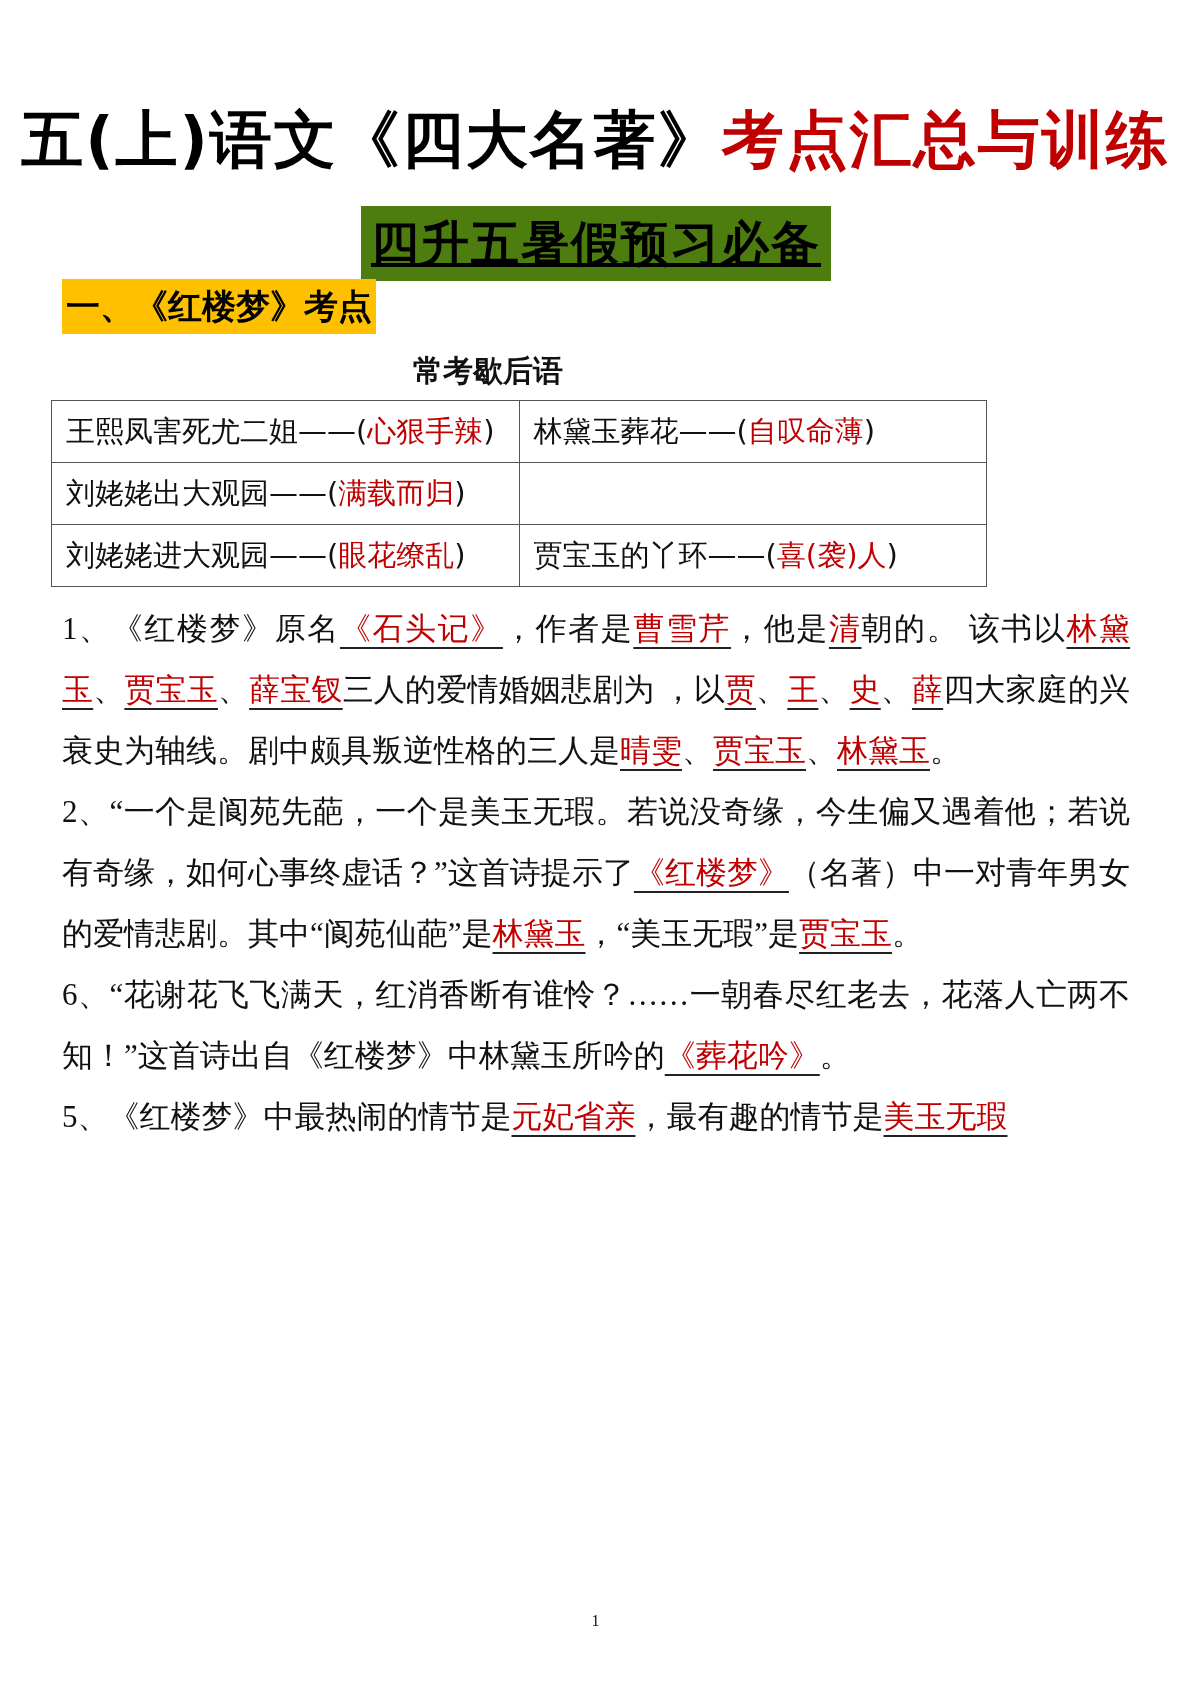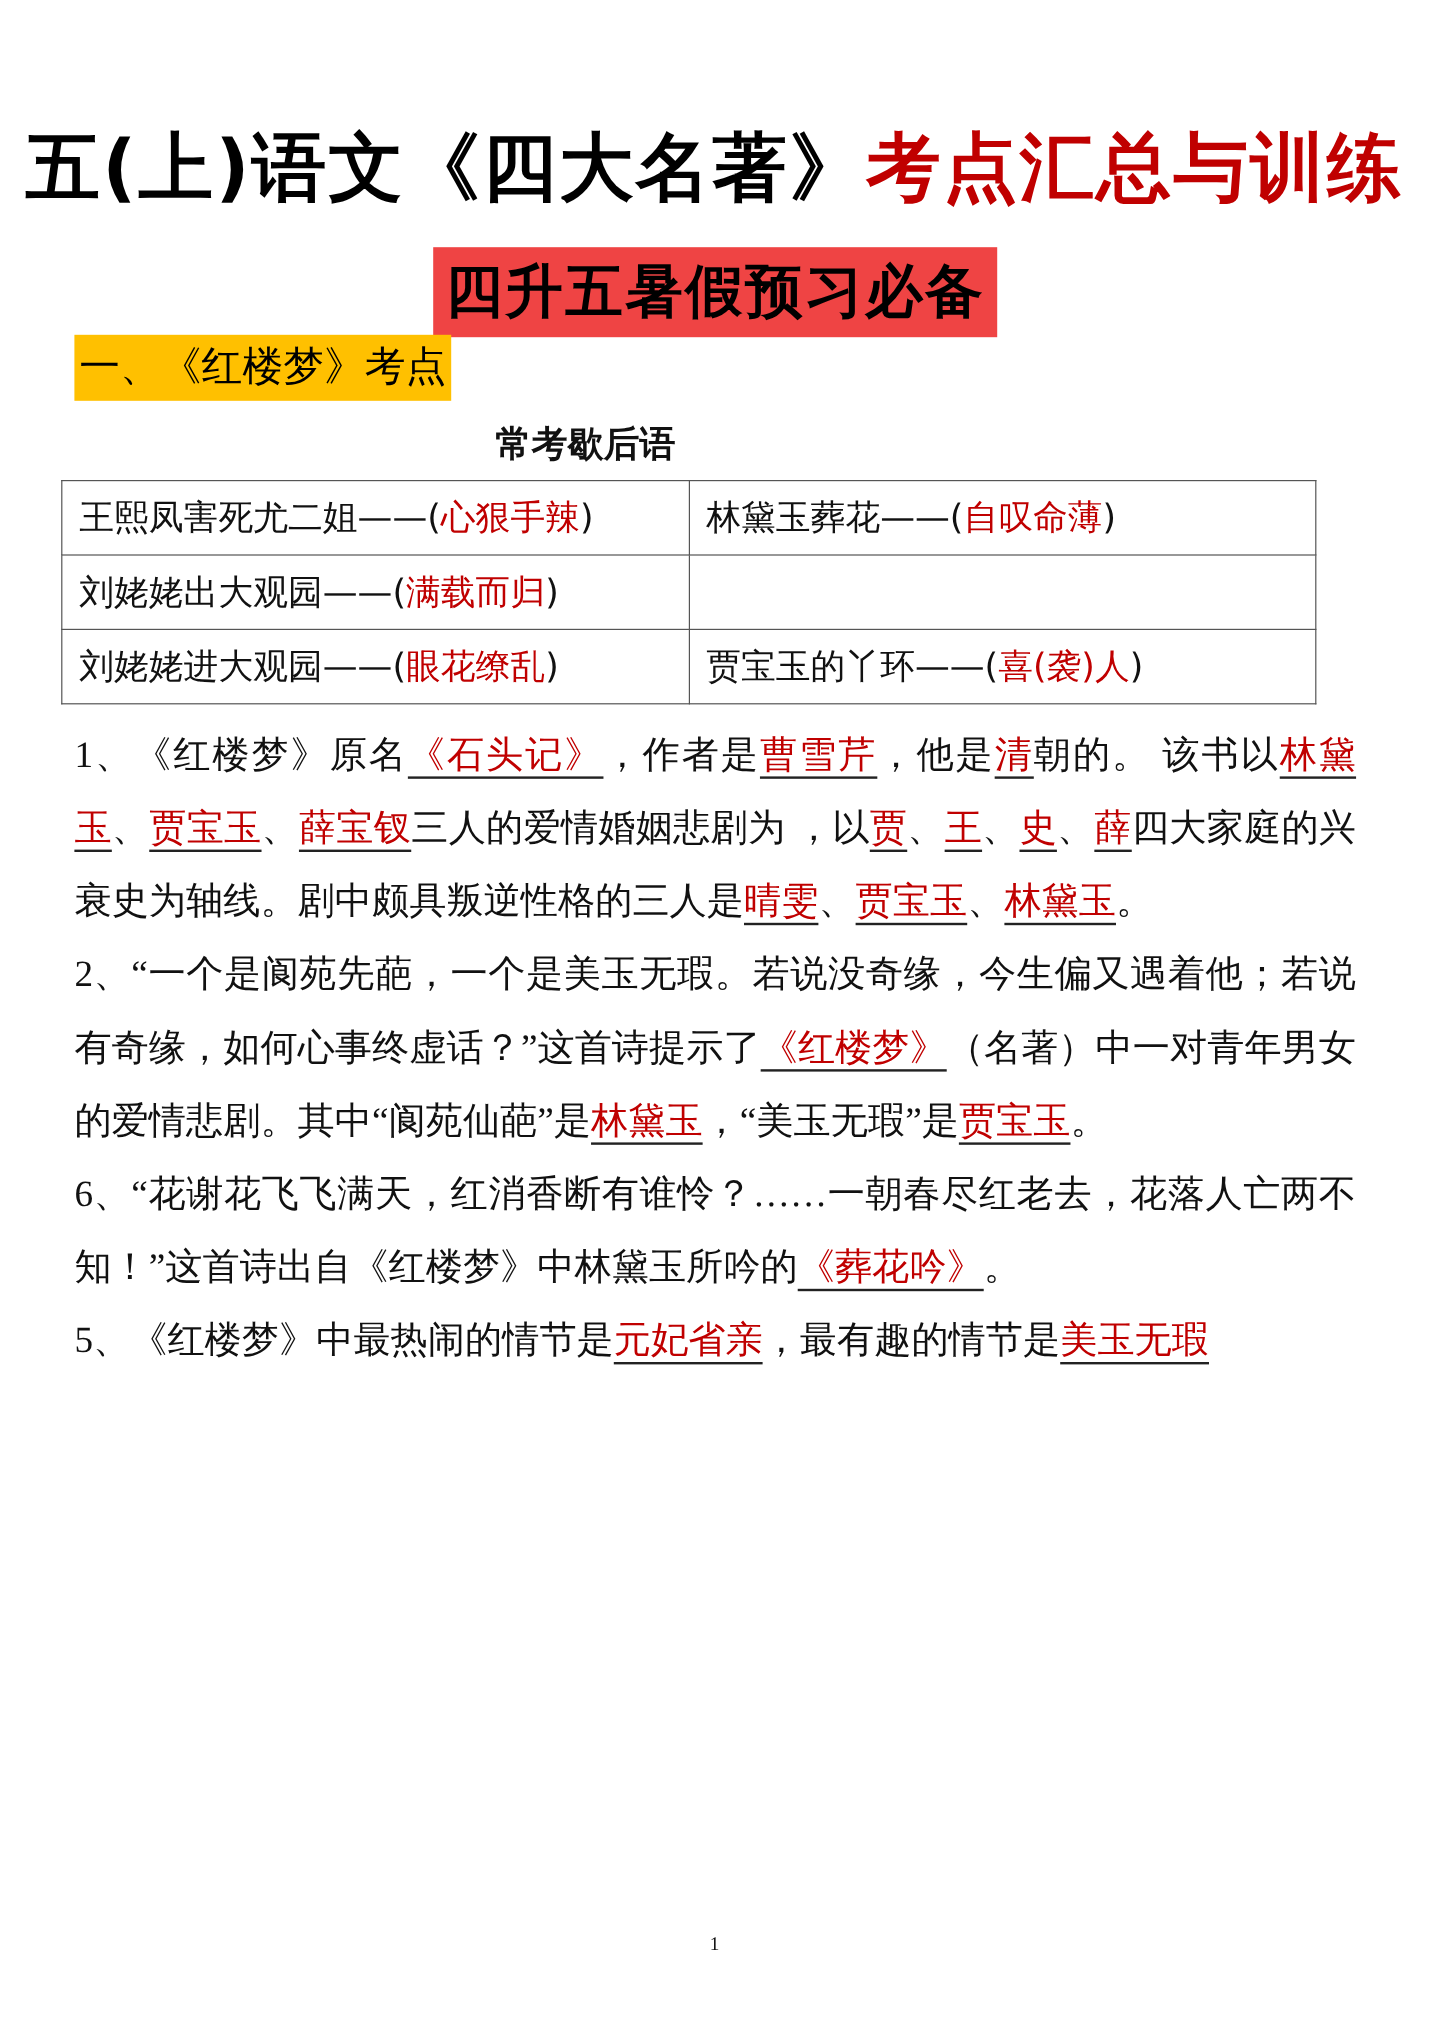--- a/index.html
+++ b/index.html
@@ -4,27 +4,27 @@
 <style>
   html, body { margin: 0; padding: 0; background: #ffffff; }
   body { width: 1191px; height: 1684px; position: relative; overflow: hidden;
          font-family: "DejaVu Sans", "Liberation Sans", sans-serif; color: #111; }
   .red { color: #c00000; }
   .title { position: absolute; top: 100px; left: 0; width: 1191px; text-align: center;
            font-size: 62px; font-weight: bold; letter-spacing: 2px; line-height: 80px; }
   .title .t-black { color: #000; }
   .title .t-red { color: #c00000; }
   .subtitle { position: absolute; top: 206px; left: 361px; width: 470px; height: 75px;
-              background: #ef4444; font-size: 48px; font-weight: bold; line-height: 75px;
-              text-align: center; color: #000; letter-spacing: 2px; }
+              background: #4d7c0f; font-size: 48px; font-weight: bold; line-height: 75px;
+              text-align: center; color: #000; letter-spacing: 2px; text-decoration: underline; }
   .section-head { position: absolute; top: 279px; left: 62px; height: 55px; padding: 0 4px;
-                  background: #ffc000; font-size: 34px; font-weight: normal; line-height: 55px; color: #000; }
+                  background: #ffc000; font-size: 34px; font-weight: bold; line-height: 55px; color: #000; }
   .table-title { position: absolute; top: 346px; left: 0; width: 976px; text-align: center;
                  font-size: 30px; font-weight: bold; line-height: 50px; }
-  table.xhy { position: absolute; top: 400px; left: 51px; width: 1046px; border-collapse: collapse; }
+  table.xhy { position: absolute; top: 400px; left: 51px; width: 936px; border-collapse: collapse; }
   table.xhy td { border: 1.5px solid #555; height: 61px; font-size: 29px; padding: 0 14px;
                  width: 50%; line-height: 61px; white-space: nowrap; }
   .body-text { position: absolute; top: 598px; left: 62px; width: 1068px; font-size: 31px;
                line-height: 61px; text-align: justify; }
   .body-text p { margin: 0; font-family: Liberation Serif, serif; }
   .ans { color: #c00000; text-decoration: underline; text-decoration-color: #222;
          text-underline-offset: 8px; text-decoration-thickness: 2px; }
   .page-num { position: absolute; top: 1612px; left: 0; width: 1191px; text-align: center;
               font-family: "Liberation Serif", serif; font-size: 16px; }
 </style>

